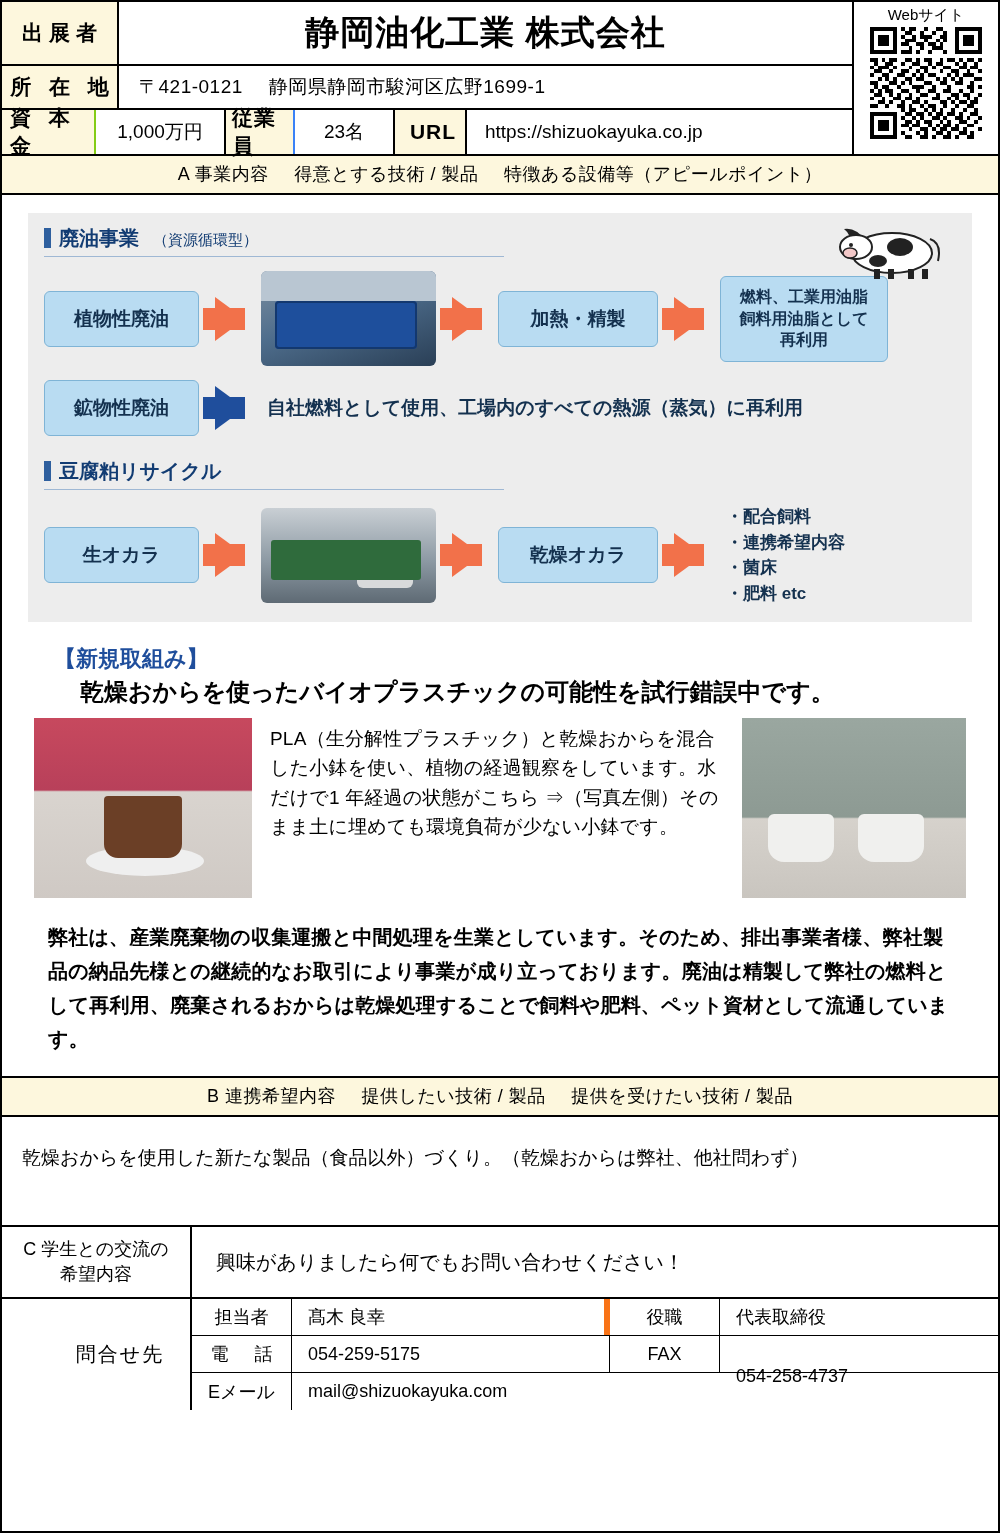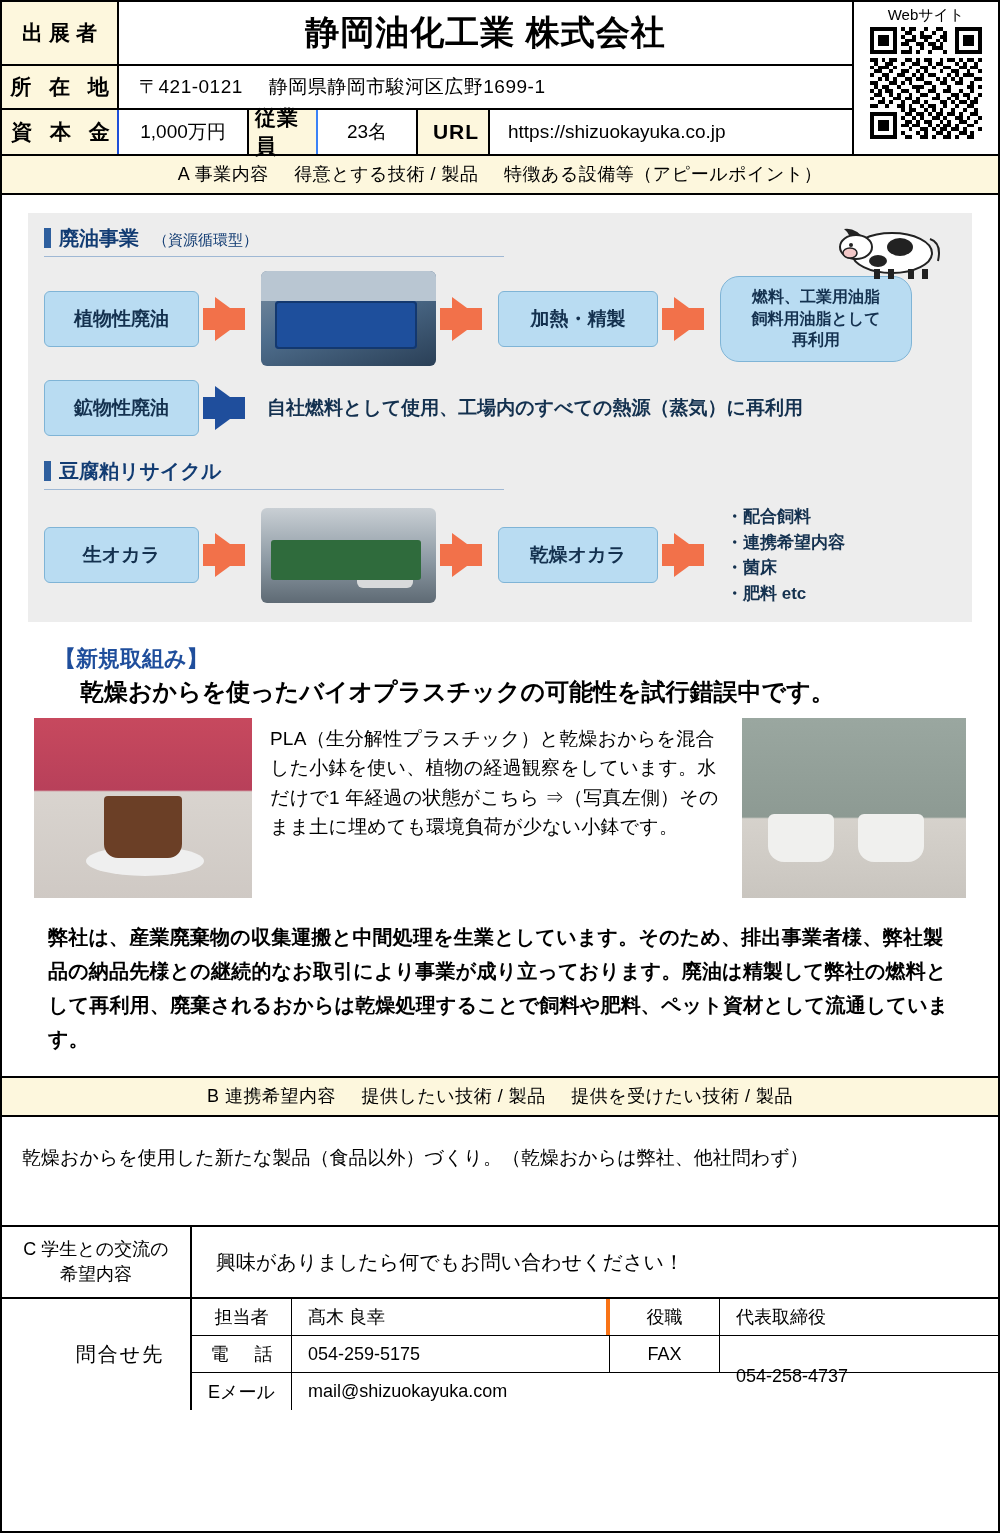--- a/index.html
+++ b/index.html
@@ -65,21 +65,21 @@
     align-items: center;
     font-size: 19px;
     padding-left: 20px;
     letter-spacing: 0.5px;
   }
   .addr-val .zip { margin-right: 26px; }
   .hdr-row3 {
     display: flex;
     height: 44px;
   }
-  .lbl-capital { width: 117px; border-right: 2px solid #1d4ed8; padding-left: 8px; }
+  .lbl-capital { width: 94px; border-right: 2px solid #84cc16; padding-left: 8px; }
   .v-capital {
     width: 130px;
     display: flex; align-items: center; justify-content: center;
     font-size: 19px;
     border-right: 2px solid #000;
   }
   .lbl-emp {
     width: 69px;
     border-right: 2px solid #3b82f6;
     letter-spacing: 1px;
@@ -217,21 +217,21 @@
     position:absolute; left:10px; top:32px; width:150px; height:40px;
     background:#2f6b3c; border-radius:3px;
   }
   .photo.factory::before {
     content:"";
     position:absolute; left:96px; top:44px; width:56px; height:36px;
     background:#d8dadb; border-radius:6px;
   }
   .b-heat { width: 160px; height: 56px; }
   .b-last {
-    width: 192px; height: 86px; font-size: 16px; line-height: 1.35; border-radius: 19px;
+    width: 168px; height: 86px; font-size: 16px; line-height: 1.35;
   }
   .cow {
     position: absolute;
     right: 22px; top: 4px;
     width: 120px; height: 62px;
   }
   .arrow-blue {
     width: 0; height: 0;
     border-top: 22px solid transparent;
     border-bottom: 22px solid transparent;
@@ -359,21 +359,21 @@
     border-right: 1px solid #000;
     display: flex; align-items: center; justify-content: center;
     font-size: 18px;
   }
   .c-lbl.wide { width: 100px; letter-spacing: 4px; padding-left:4px;}
   .c-val {
     display: flex; align-items: center;
     padding-left: 16px;
     font-size: 18px;
   }
-  .c-val.name { width: 318px; border-right: 4px solid #f97316; }
+  .c-val.name { width: 318px; border-right: 6px solid #f97316; }
   .c-lbl.role { width: 110px; border-right: 1px solid #000; }
   .c-val.role-v { flex: 1; }
   .c-val.tel { width: 318px; border-right: 1px solid #000; }
   .c-lbl.fax { width: 110px; border-right: 1px solid #000; }
   .c-val.fax-v { flex: 1; margin-top: 40px; }
   .c-val.mail { flex: 1; }
 </style>
 </head>
 <body>
 

